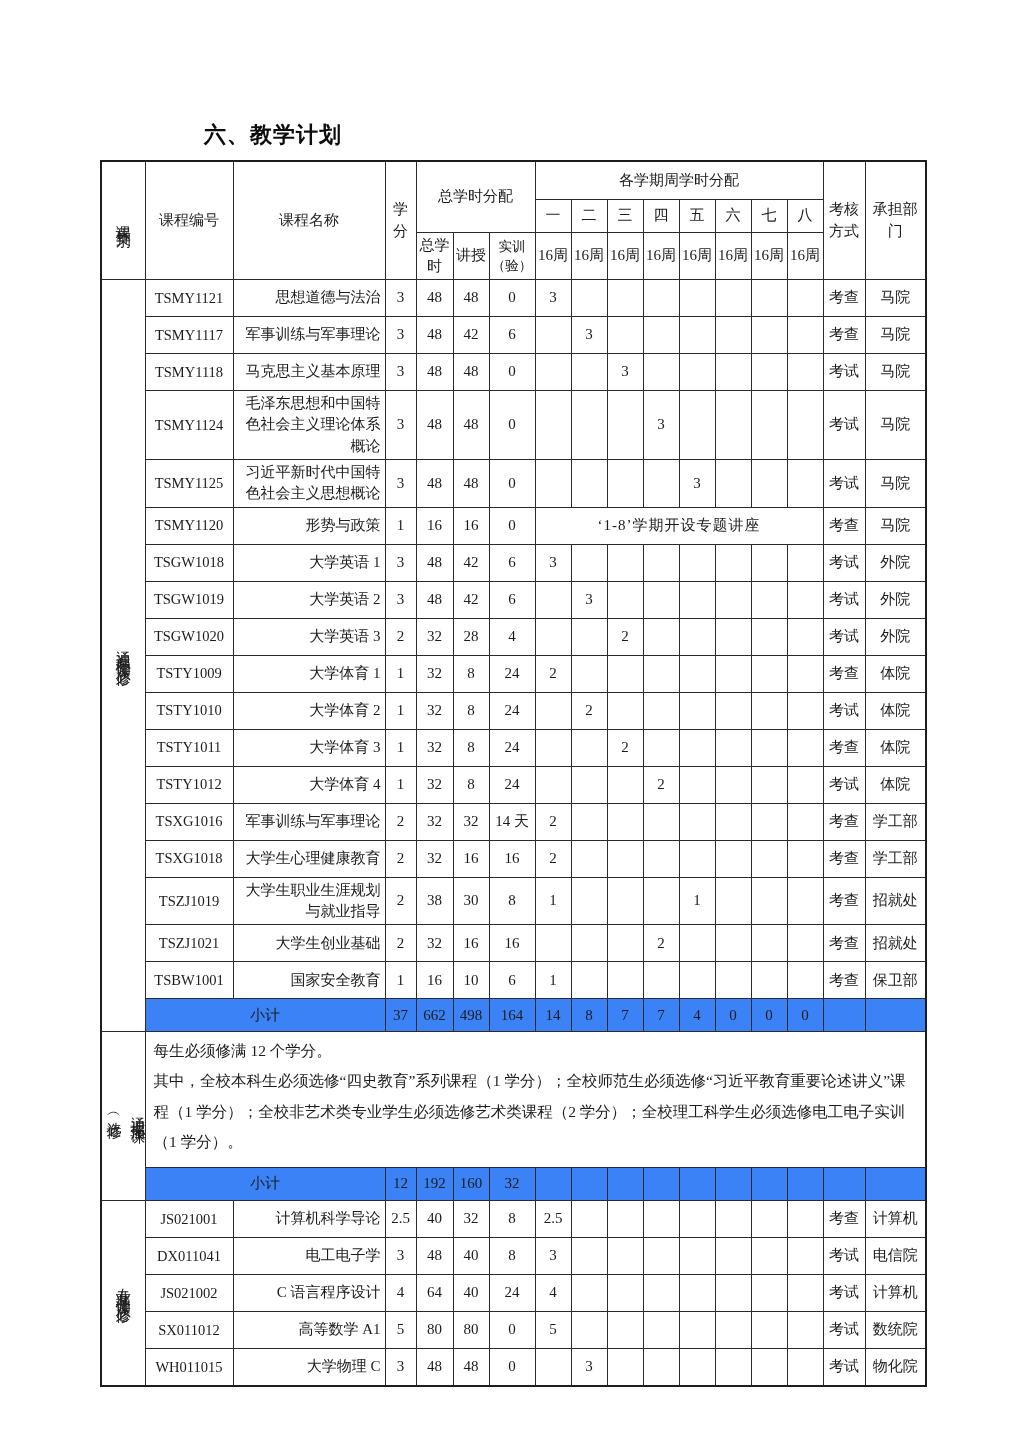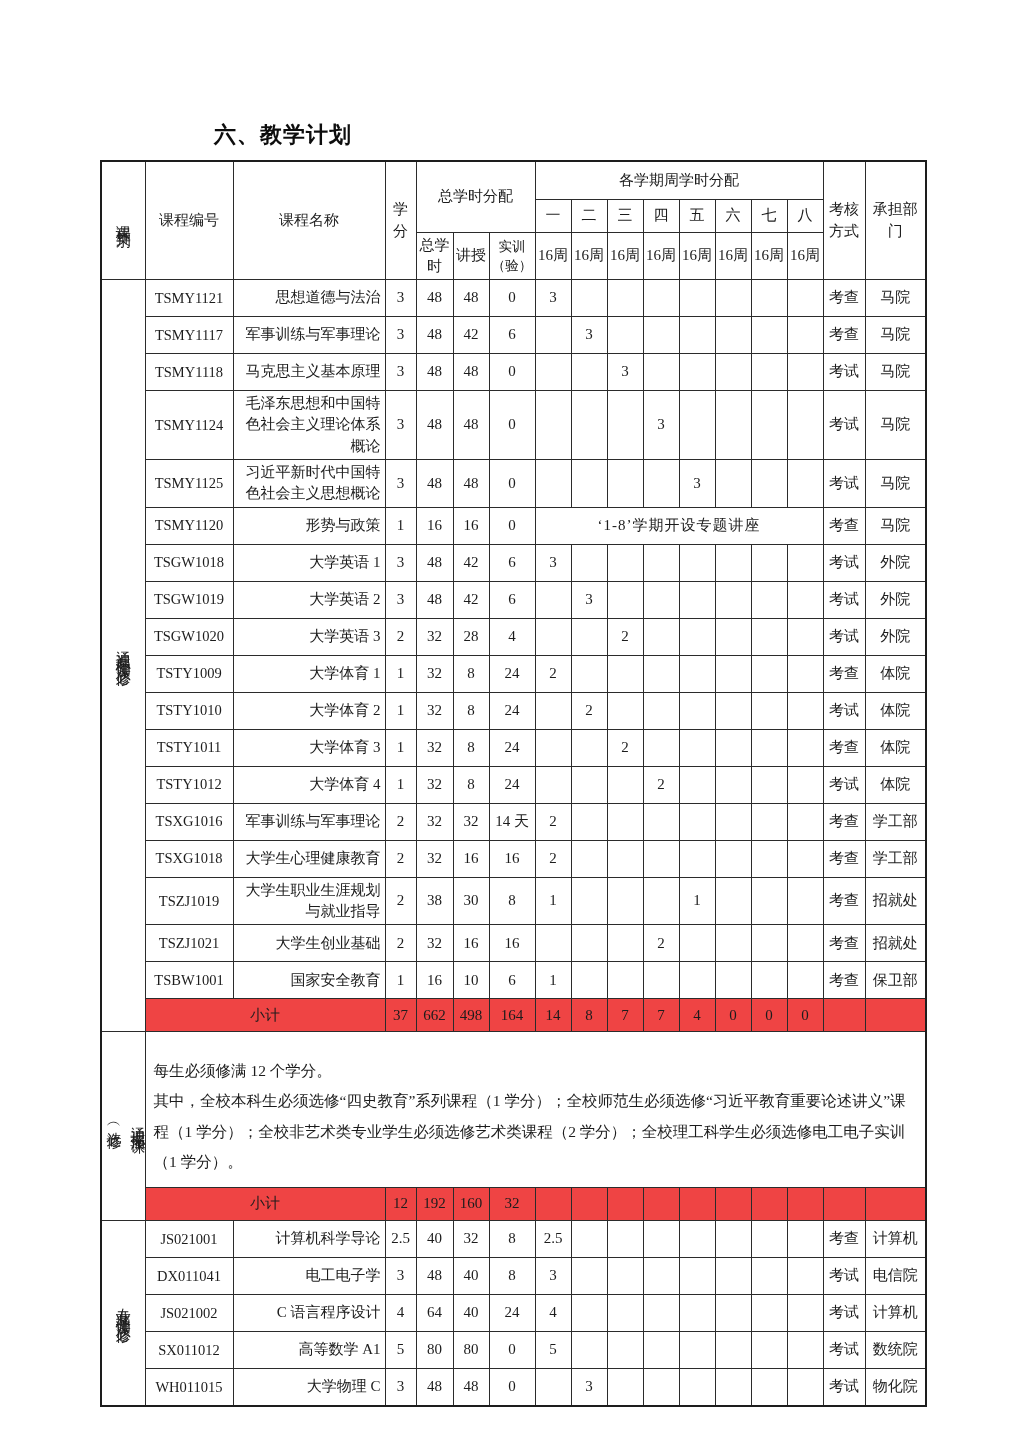--- a/index.html
+++ b/index.html
@@ -1,21 +1,21 @@
 <!DOCTYPE html>
 <html><head>
 <meta charset="utf-8">
 <style>
   html, body { margin:0; padding:0; }
   body {
     width:1024px; height:1447px; background:#ffffff; position:relative;
     font-family:"Liberation Serif","DejaVu Serif",serif; color:#1c1c1c;
   }
   .page-title {
-    position:absolute; left:214px; top:120px; margin:0;
+    position:absolute; left:204px; top:120px; margin:0;
     font-family:"Liberation Sans","DejaVu Sans",sans-serif;
     font-size:22px; font-weight:bold; color:#0d0d0d; letter-spacing:1px;
   }
   table.plan {
     position:absolute; left:100px; top:160px; width:827px;
     border-collapse:collapse; table-layout:fixed;
     border:2px solid #1d1d1d;
   }
   th, td {
     border:1px solid #2b2b2b; font-weight:normal; font-size:15px;
@@ -24,24 +24,24 @@
   }
   thead tr.hrow1 { height:38px; }
   thead tr.hrow2 { height:33px; }
   thead tr.hrow3 { height:46px; }
   tbody tr { height:37px; }
   tbody tr.note-row { height:auto; }
   .code-cell { font-size:14.5px; letter-spacing:0; }
   .name-cell { text-align:right; padding:2px 4px; }
   .num-cell  { padding:2px 1px; }
   .sem-span-cell { letter-spacing:1px; }
-  .subtotal-row td { background:#ef4444; }
+  .subtotal-row td { background:#3b82f6; }
   .subtotal-row { height:33px; }
   .note-cell {
-    text-align:left; white-space:pre-line; padding:24px 8px 10px 8px;
+    text-align:left; white-space:pre-line; padding:4px 8px 10px 8px;
     line-height:1.95; font-size:15.5px;
   }
   td.category-cell, th.category-cell { padding:0; }
   .cat-text {
     writing-mode:vertical-rl; text-orientation:mixed;
     display:inline-block; white-space:pre-line;
     letter-spacing:3px; line-height:1.6; font-size:15px;
   }
   .hdr-practice { font-size:13.5px;margin-left:32px; }
   .wrap-narrow { width:20px; margin:0 auto; word-break:break-all; line-height:1.3; }

